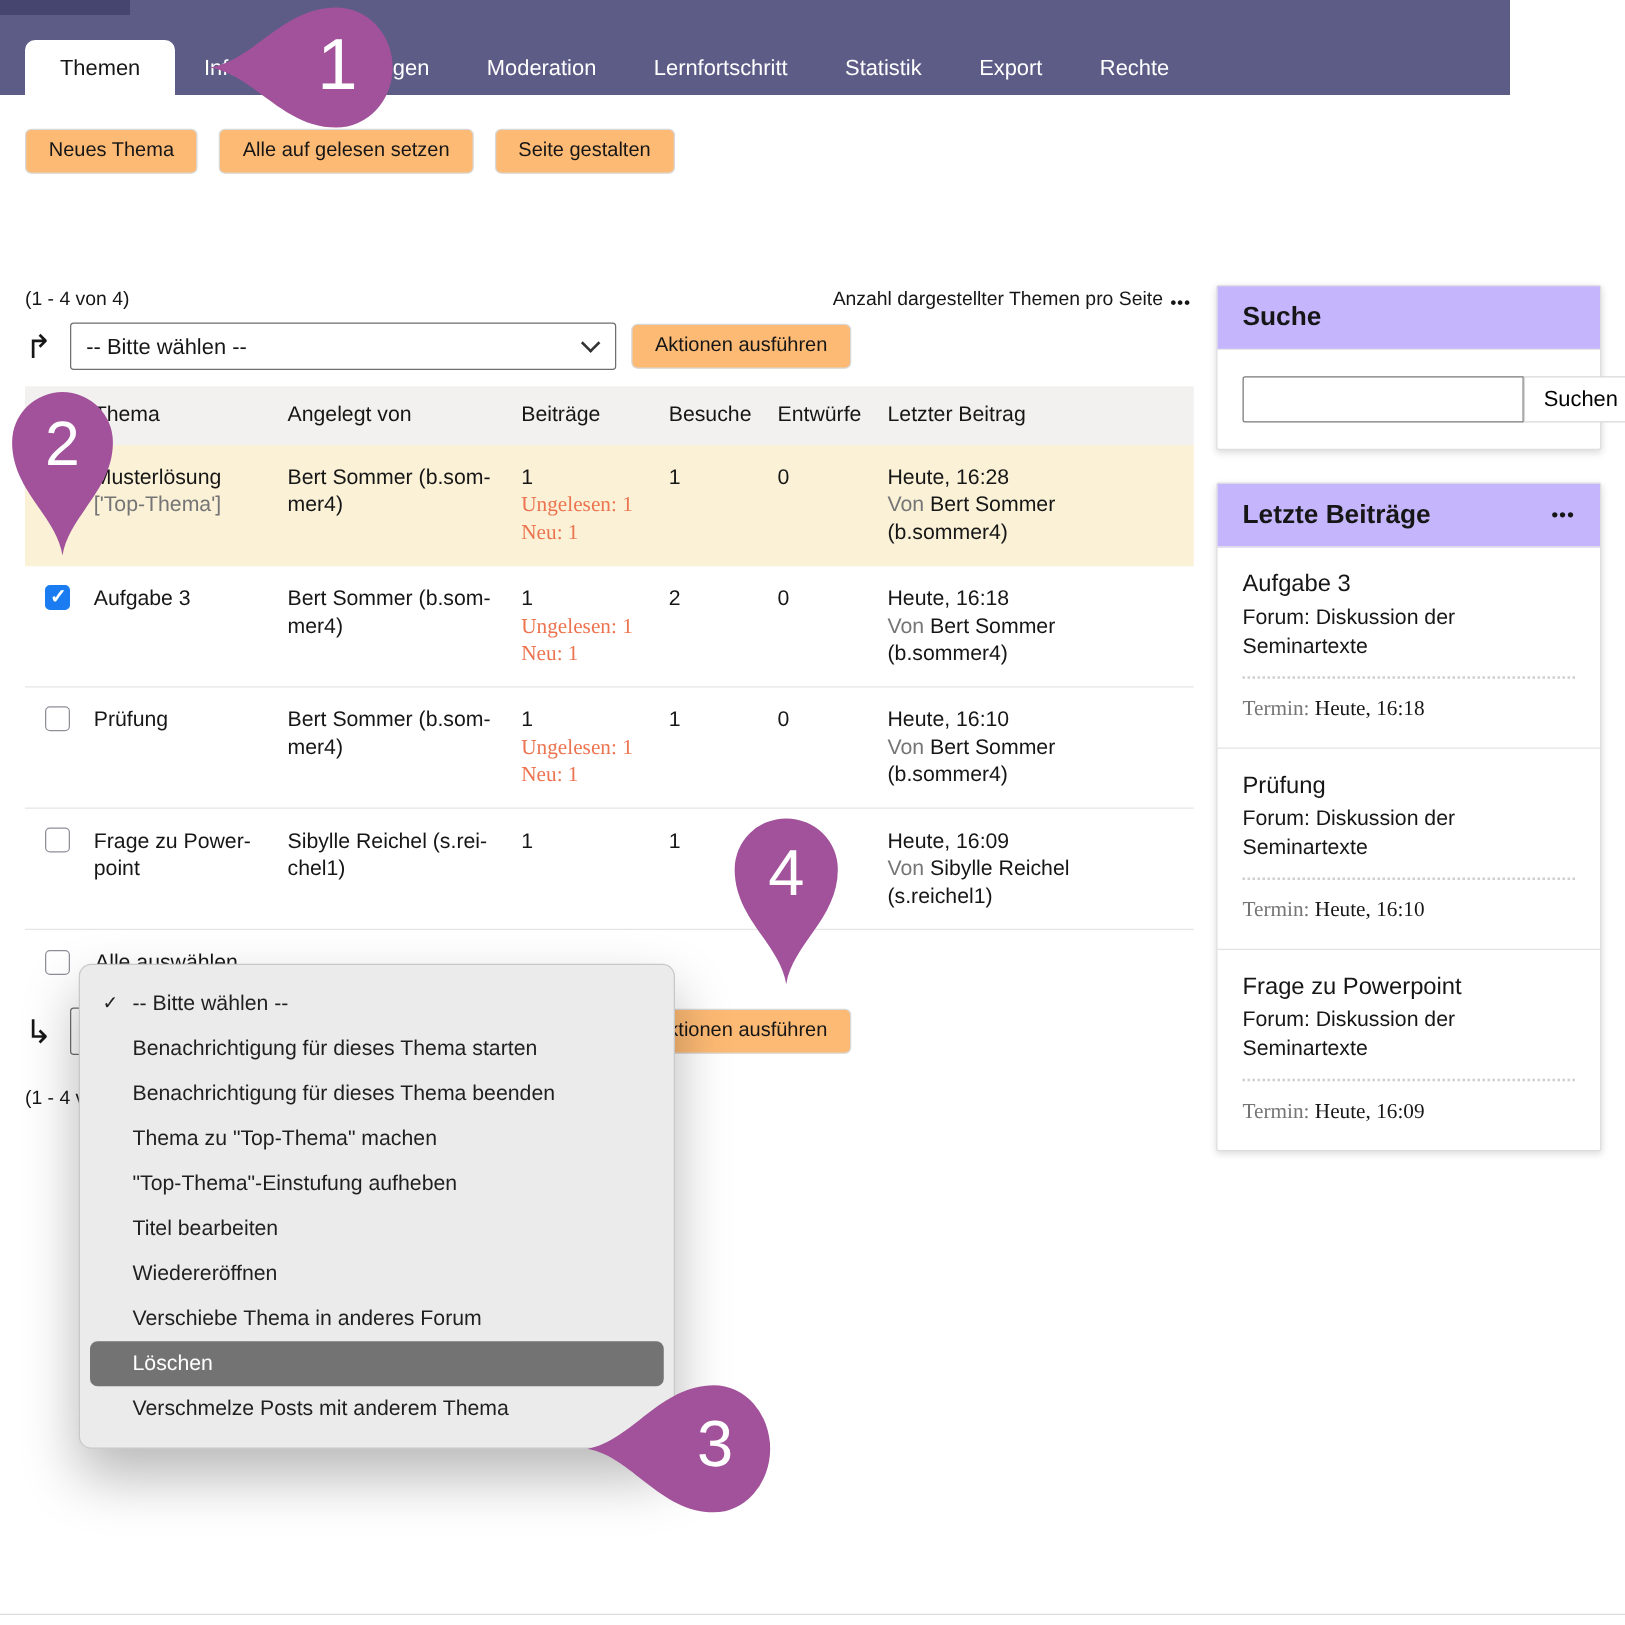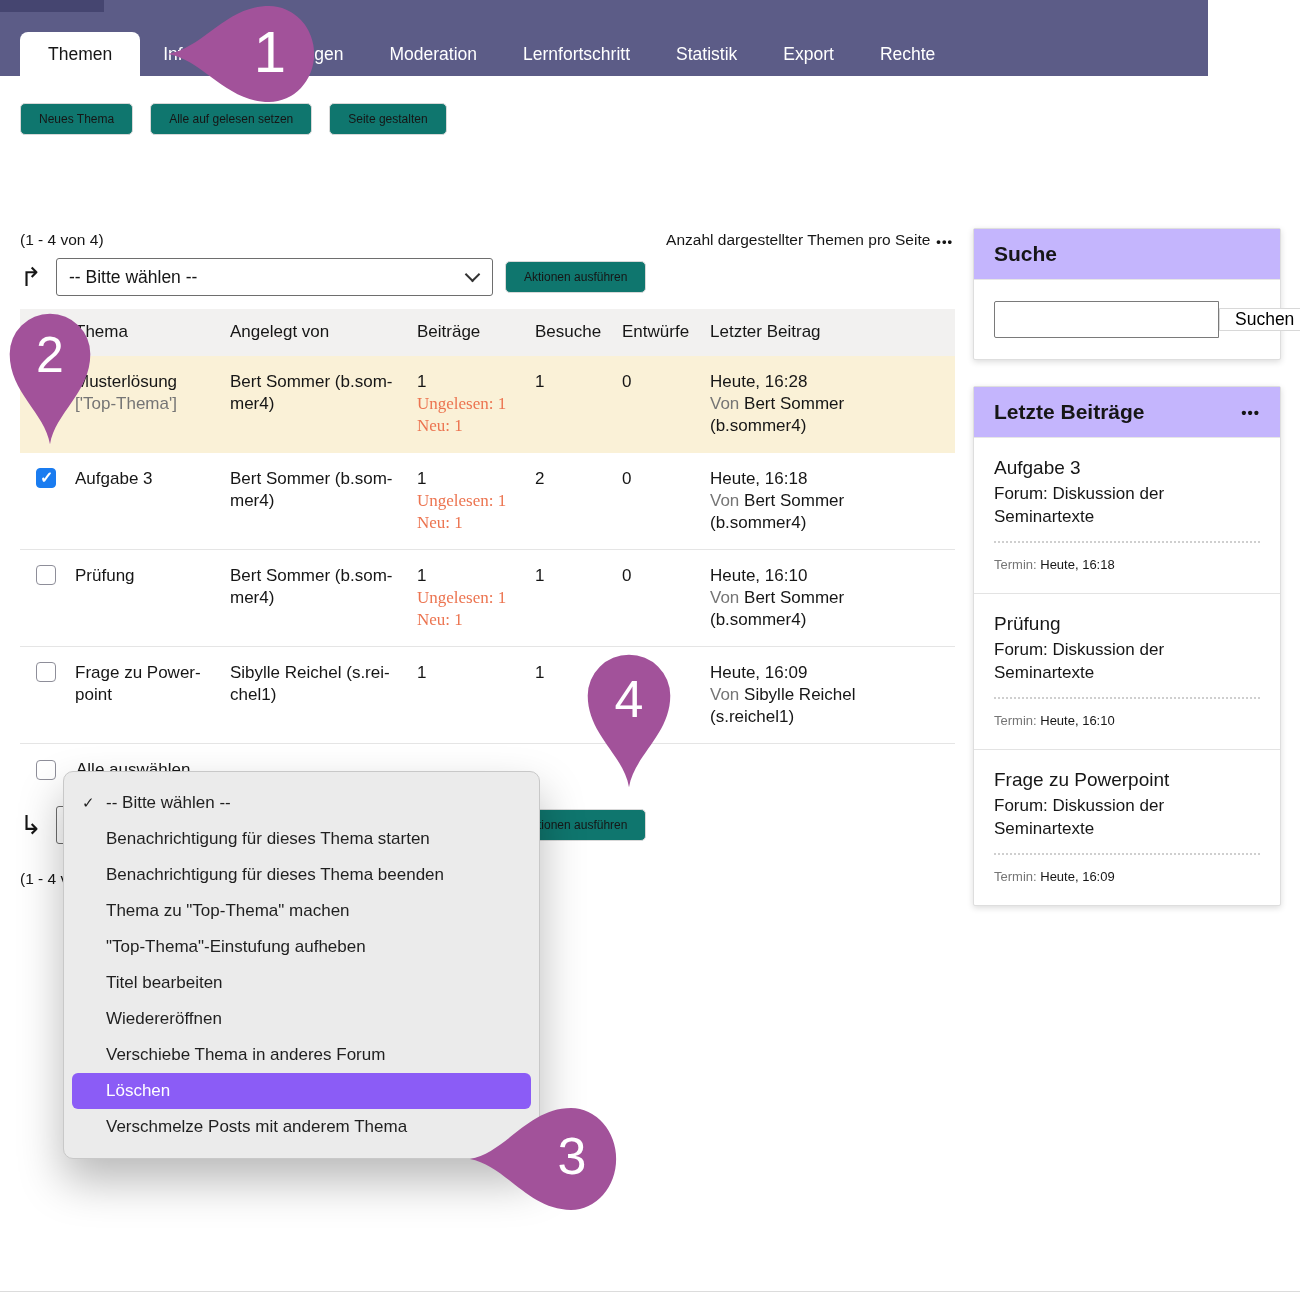--- a/index.html
+++ b/index.html
@@ -8,22 +8,22 @@
 
   
   .topbar { position:absolute; left:0; top:0; width:1208px; height:76px; background:#5c5c87; }
   .corner-strip { position:absolute; left:0; top:0; width:104px; height:12px; background:#454570; }
   .tabs { position:absolute; left:20px; bottom:0; display:flex; align-items:stretch; height:44px; }
   .tab { display:flex; align-items:center; padding:0 23px; color:#ffffff; font-size:17.5px; cursor:pointer; }
   .tab.active { background:#ffffff; color:#161616; border-radius:8px 8px 0 0; padding:0 28px; }
 
   
   .toolbar { position:absolute; left:20px; top:103px; display:flex; gap:17px; }
-  .btn { background:#0f766e; border:1px solid #d8d8d8; border-radius:5px; padding:8px 18px;
-    font-size:12px; color:#161616; white-space:nowrap; }
+  .btn { background:#fdba74; border:1px solid #d8d8d8; border-radius:5px; padding:8px 18px;
+    font-size:16px; color:#161616; white-space:nowrap; }
 
   
   .main { position:absolute; left:20px; top:231px; width:935px; }
   .list-meta { display:flex; justify-content:space-between; align-items:center; font-size:15.5px; padding-right:2px; }
   .meta-right { display:flex; align-items:flex-end; gap:6px; }
   .more-dots { font-size:13px; letter-spacing:1px; font-weight:bold; }
 
   .action-bar { display:flex; align-items:center; margin-top:9px; gap:12px; }
   .turn-icon { font-size:26px; line-height:1; color:#161616; width:24px; }
   .select-box { width:437px; height:38px; border:1.5px solid #6e6e6e; border-radius:3px; background:#fff;
@@ -50,38 +50,38 @@
   .bottom-bar { display:flex; align-items:center; margin-top:12px; gap:12px; }
   .bottom-meta { margin-top:26px; font-size:15.5px; }
 
   
   .menu { position:absolute; left:63px; top:771px; width:477px; background:#ebebeb;
     border:1px solid #c8c8c8; border-radius:10px; padding:13px 0;
     box-shadow:0 22px 45px rgba(0,0,0,0.28); z-index:40; }
   .menu-item { position:relative; height:36px; line-height:36px; padding-left:42px;
     font-size:17px; color:#1f1f1f; white-space:nowrap; }
   .menu-item .check { position:absolute; left:18px; top:0; font-size:15px; }
-  .menu-item.selected { background:#8b5cf6; color:#ffffff; border-radius:6px; margin:0 8px; padding-left:34px; }
+  .menu-item.selected { background:#737373; color:#ffffff; border-radius:6px; margin:0 8px; padding-left:34px; }
 
   
   .sidebar { position:absolute; left:973px; top:228px; width:308px; }
   .panel { background:#fff; border:1px solid #dedede; border-radius:2px; box-shadow:0 2px 6px rgba(0,0,0,0.14); }
   .panel-head { background:#c4b5fd; border-bottom:1px solid #e6e6e6; padding:13px 20px;
     font-size:21px; font-weight:bold; display:flex; justify-content:space-between; align-items:center; }
   .panel-head .more-dots { font-size:15px; }
-  .search-body { padding:21px 20px; display:flex;align-items:center; }
+  .search-body { padding:21px 20px; display:flex; }
   .search-input { flex:1; height:37px; border:1px solid #7a7a7a; border-radius:2px 0 0 2px; padding:0 8px; font-size:16px; }
   .search-btn { border:1px solid #d8d8d8; background:#fff; border-radius:0 4px 4px 0; padding:0 15px; font-size:17.5px; }
   .latest { margin-top:26px; }
   .latest-entry { padding:19px 20px 21px 20px; border-bottom:1px solid #e3e3e3; }
   .latest-entry:last-child { border-bottom:none; }
   .le-title { font-size:19px; margin-bottom:4px; }
   .le-forum { font-size:17px; line-height:1.35; }
   .le-dotted { border-bottom:2px dotted #cfcfcf; margin:12px 0 14px 0; }
-  .le-term { font-size:13px; }
+  .le-term { font-size:17px;font-family:Liberation Serif, serif; }
 
   
   .pin { position:absolute; z-index:60; }
   .pin svg { display:block; width:100%; height:100%; }
   .pin .num { position:absolute; color:#fff; text-align:center; font-size:52px; }
   .pin1 { left:166px; top:4px; width:150px; height:100px; }
   .pin1 .num { left:58px; width:92px; top:14px; font-size:58px; }
   .pin2 { left:8px; top:312px; width:84px; height:134px; }
   .pin2 .num { left:0; width:84px; top:14px; font-size:50px; }
   .pin3 { left:468px; top:1106px; width:150px; height:106px; }

